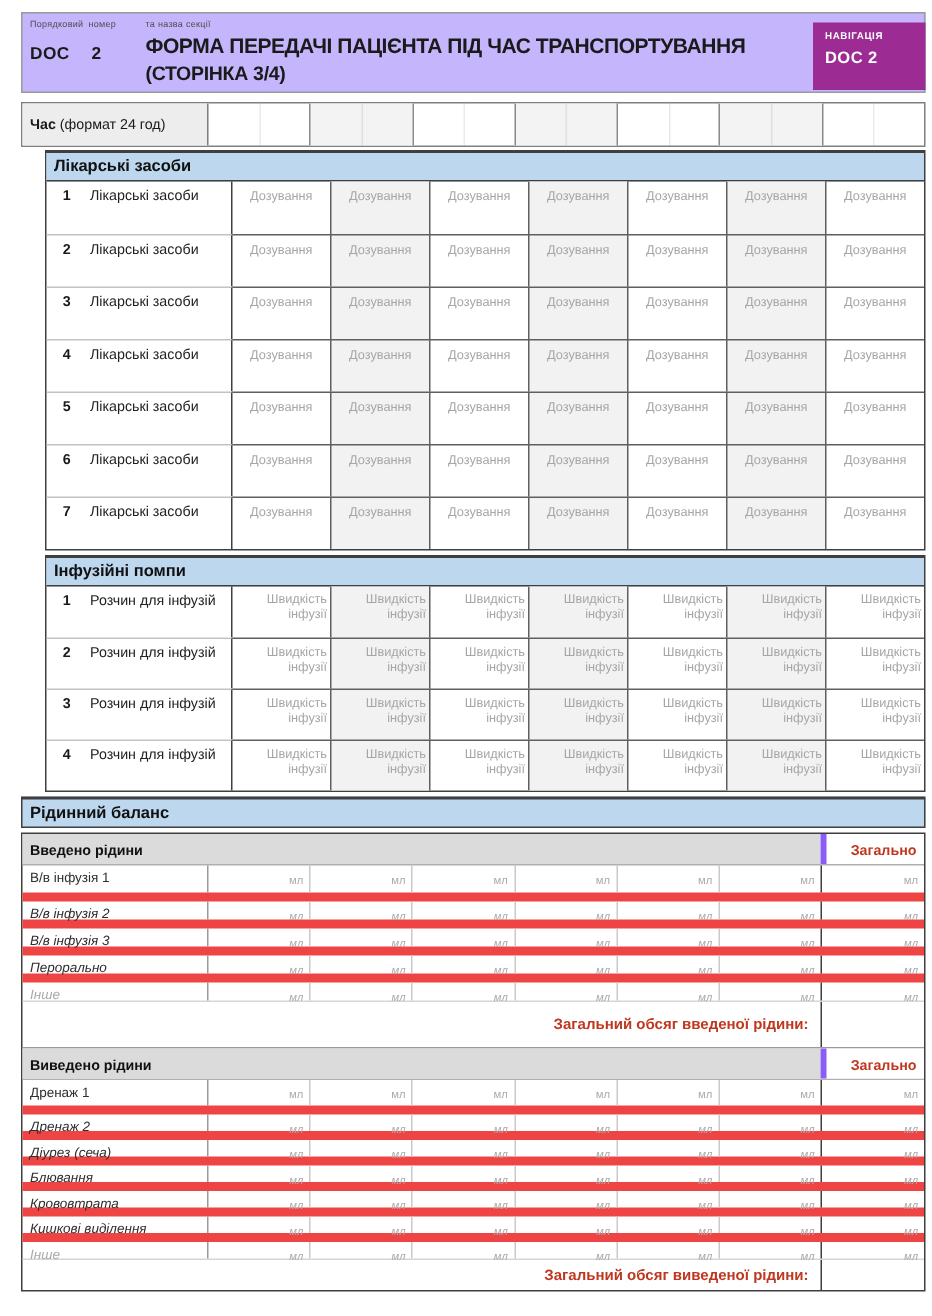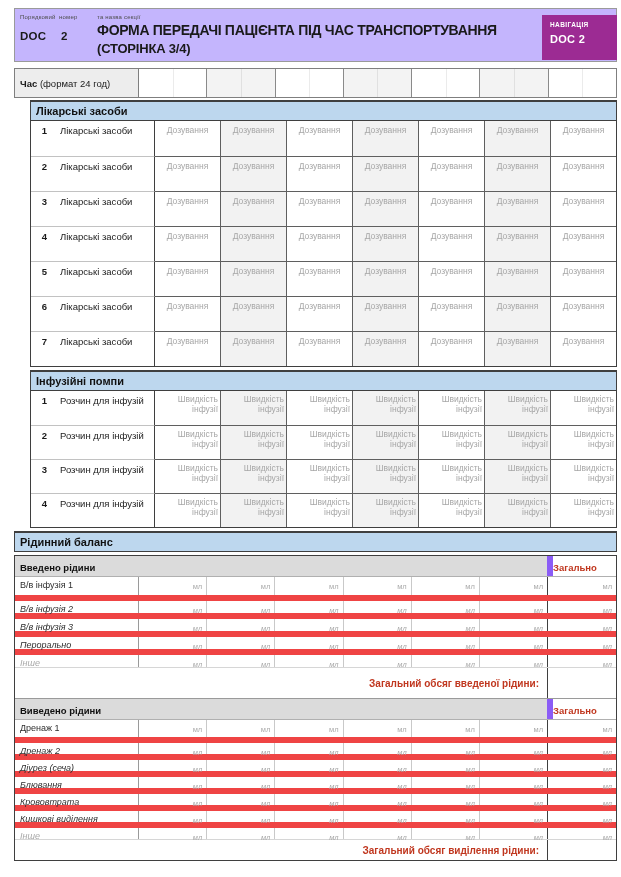--- a/index.html
+++ b/index.html
@@ -43,21 +43,21 @@
   .mcell { flex:1; border-left:1px solid #5f5f5f; font-size:8.5px; color:#A6A6A6; padding-top:4px; text-align:center; }
   .mcell.first { border-left:none; }
   .mcell.alt { background:#F2F2F2; }
   .pcell { text-align:right; padding:3px 2px 0 5px; line-height:1.2; }
 
   
   .fluid-box { border:1px solid #3f3f3f; background:#fff; }
   .fsub { display:flex; height:21px; border-bottom:1px solid #b0b0b0; }
   .fsub.mid { border-top:1px solid #9a9a9a; height:22px; }
   .fsub-main { flex:1; background:#DBDBDB; font-weight:bold; font-size:9.5px; padding:6px 0 0 5px; color:#111; }
-  .fsub-total { width:69px; border-left:6px solid #8b5cf6; background:#fff; text-align:left; padding:6px 5px 0 0; font-weight:bold; font-size:9.5px; color:#C0371F; }
+  .fsub-total { width:69px; border-left:4px solid #8b5cf6; background:#fff; text-align:right; padding:6px 5px 0 0; font-weight:bold; font-size:9.5px; color:#C0371F; }
   .frow { display:flex; height:18px; }
   .frow + .frow { border-top:6px solid #ef4444;font-style:italic; }
   .frow.short { height:17px; }
   .flabel { width:124px; font-size:9px; padding:3px 0 0 5px; color:#2e2e2e; border-right:1px solid #9a9a9a; white-space:nowrap; }
   .flabel.muted { color:#A9A9A9; }
   .fcell { flex:1; border-left:1px solid #c9c9c9; text-align:right; font-size:7.5px; color:#ABABAB; padding:5px 4px 0 0; }
   .fcell.first { border-left:none; }
   .fcell.total { flex:none; width:69px; border-left:1px solid #3f3f3f; }
   .ftotal-row { display:flex; height:31px; border-top:1px solid #d6d6d6; }
   .ftotal-row.short { height:21px; }
@@ -368,19 +368,19 @@
             <div class="fcell first">мл</div>
             <div class="fcell">мл</div>
             <div class="fcell">мл</div>
             <div class="fcell">мл</div>
             <div class="fcell">мл</div>
             <div class="fcell">мл</div>
             <div class="fcell total">мл</div>
           </div>
         </div>
       <div class="ftotal-row short">
-        <div class="ftotal-spacer">Загальний обсяг виділення рідини:</div>
+        <div class="ftotal-spacer">Загальний обсяг виведеної рідини:</div>
         <div class="ftotal-cell"></div>
       </div>
     </div>
 
   </div>
 </div>
 
 </body></html>

